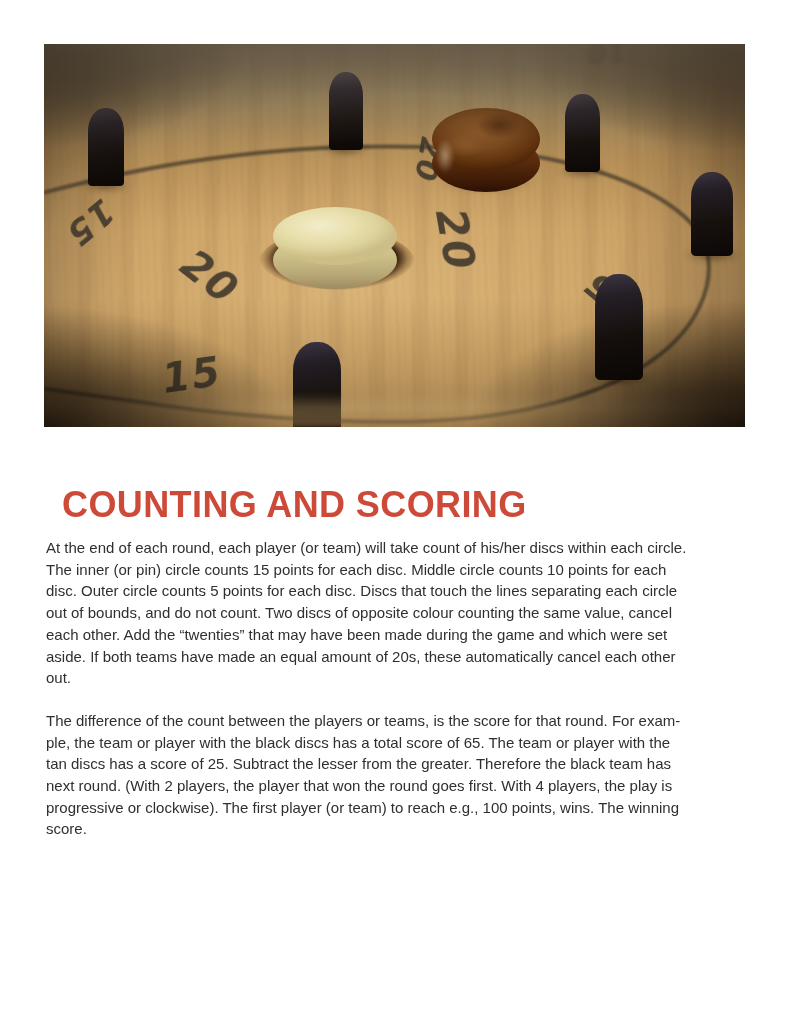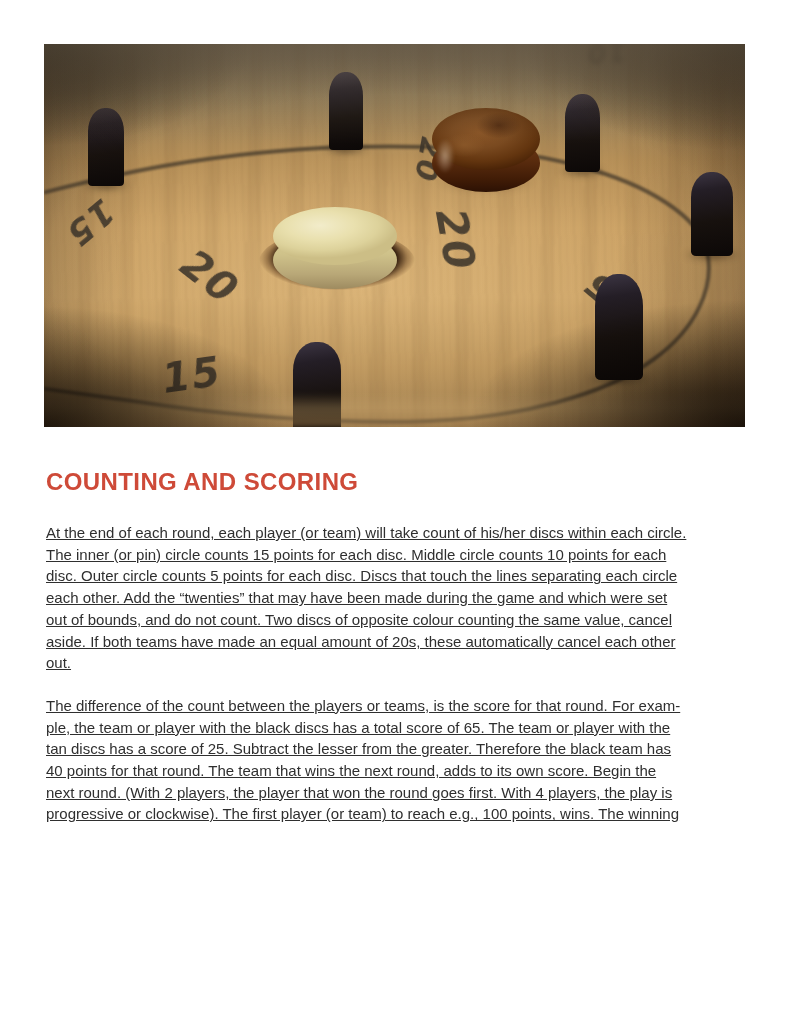--- a/index.html
+++ b/index.html
@@ -94,29 +94,29 @@
       linear-gradient(180deg, rgba(108,98,80,.5) 0%, rgba(108,98,80,.18) 13%, rgba(108,98,80,0) 26%),
       radial-gradient(95% 82% at 50% 56%, rgba(0,0,0,0) 52%, rgba(40,26,12,.32) 78%, rgba(22,14,7,.62) 96%),
       radial-gradient(42% 38% at 0% 0%, rgba(28,21,12,.8), rgba(28,21,12,0) 70%),
       radial-gradient(45% 40% at 100% 0%, rgba(35,25,14,.72), rgba(35,25,14,0) 70%),
       radial-gradient(50% 45% at 0% 100%, rgba(12,8,4,.88), rgba(12,8,4,0) 70%),
       radial-gradient(55% 46% at 100% 100%, rgba(10,6,3,.9), rgba(10,6,3,0) 72%);
   }
 
   
   .page-title{
-    position:absolute;left:46px;top:468px;margin:0;
-    font-size:24px;font-weight:700;letter-spacing:.4px;color:#ce4a38;
+    position:absolute;left:46px;top:468px;margin:16px;
+    font-size:36px;font-weight:700;letter-spacing:.4px;color:#ce4a38;
     font-family:"Liberation Sans",sans-serif;
   }
   .body-text{
     position:absolute;left:46px;top:519px;width:720px;
     font-size:15px;line-height:21.7px;color:#2f2f2f;
   }
-  .para{margin:3px 0 21px 0;text-decoration:underline;}
+  .para{margin:18px 0 21px 0;}
   .line{white-space:nowrap;}
 </style>
 </head>
 <body>
 
 <figure class="photo">
   <div class="wood"></div>
   <div class="grain"></div>
 
   <svg class="circle-line blur-line" width="701" height="383" viewBox="0 0 701 383">
@@ -172,26 +172,26 @@
   <div class="vignette"></div>
 </figure>
 
 <h1 class="page-title" style="color: rgb(206, 74, 56);">COUNTING AND SCORING</h1>
 
 <div class="body-text">
   <div class="para">
       <div class="line">At the end of each round, each player (or team) will take count of his/her discs within each circle.</div>
       <div class="line">The inner (or pin) circle counts 15 points for each disc. Middle circle counts 10 points for each</div>
       <div class="line">disc. Outer circle counts 5 points for each disc. Discs that touch the lines separating each circle</div>
+      <div class="line">out of bounds, and do not count. Two discs of opposite colour counting the same value, cancel</div>
       <div class="line">each other. Add the “twenties” that may have been made during the game and which were set</div>
-      <div class="line">out of bounds, and do not count. Two discs of opposite colour counting the same value, cancel</div>
       <div class="line">aside. If both teams have made an equal amount of 20s, these automatically cancel each other</div>
       <div class="line">out.</div>
     </div>
   <div class="para">
       <div class="line">The difference of the count between the players or teams, is the score for that round. For exam-</div>
       <div class="line">ple, the team or player with the black discs has a total score of 65. The team or player with the</div>
       <div class="line">tan discs has a score of 25. Subtract the lesser from the greater. Therefore the black team has</div>
-      <div class="line">40 points for that round. The team that wins the next round, adds to its own score. Begin the</div>
       <div class="line">next round. (With 2 players, the player that won the round goes first. With 4 players, the play is</div>
       <div class="line">progressive or clockwise). The first player (or team) to reach e.g., 100 points, wins. The winning</div>
+      <div class="line">score.</div>
     </div>
 </div>
 
 </body></html>

